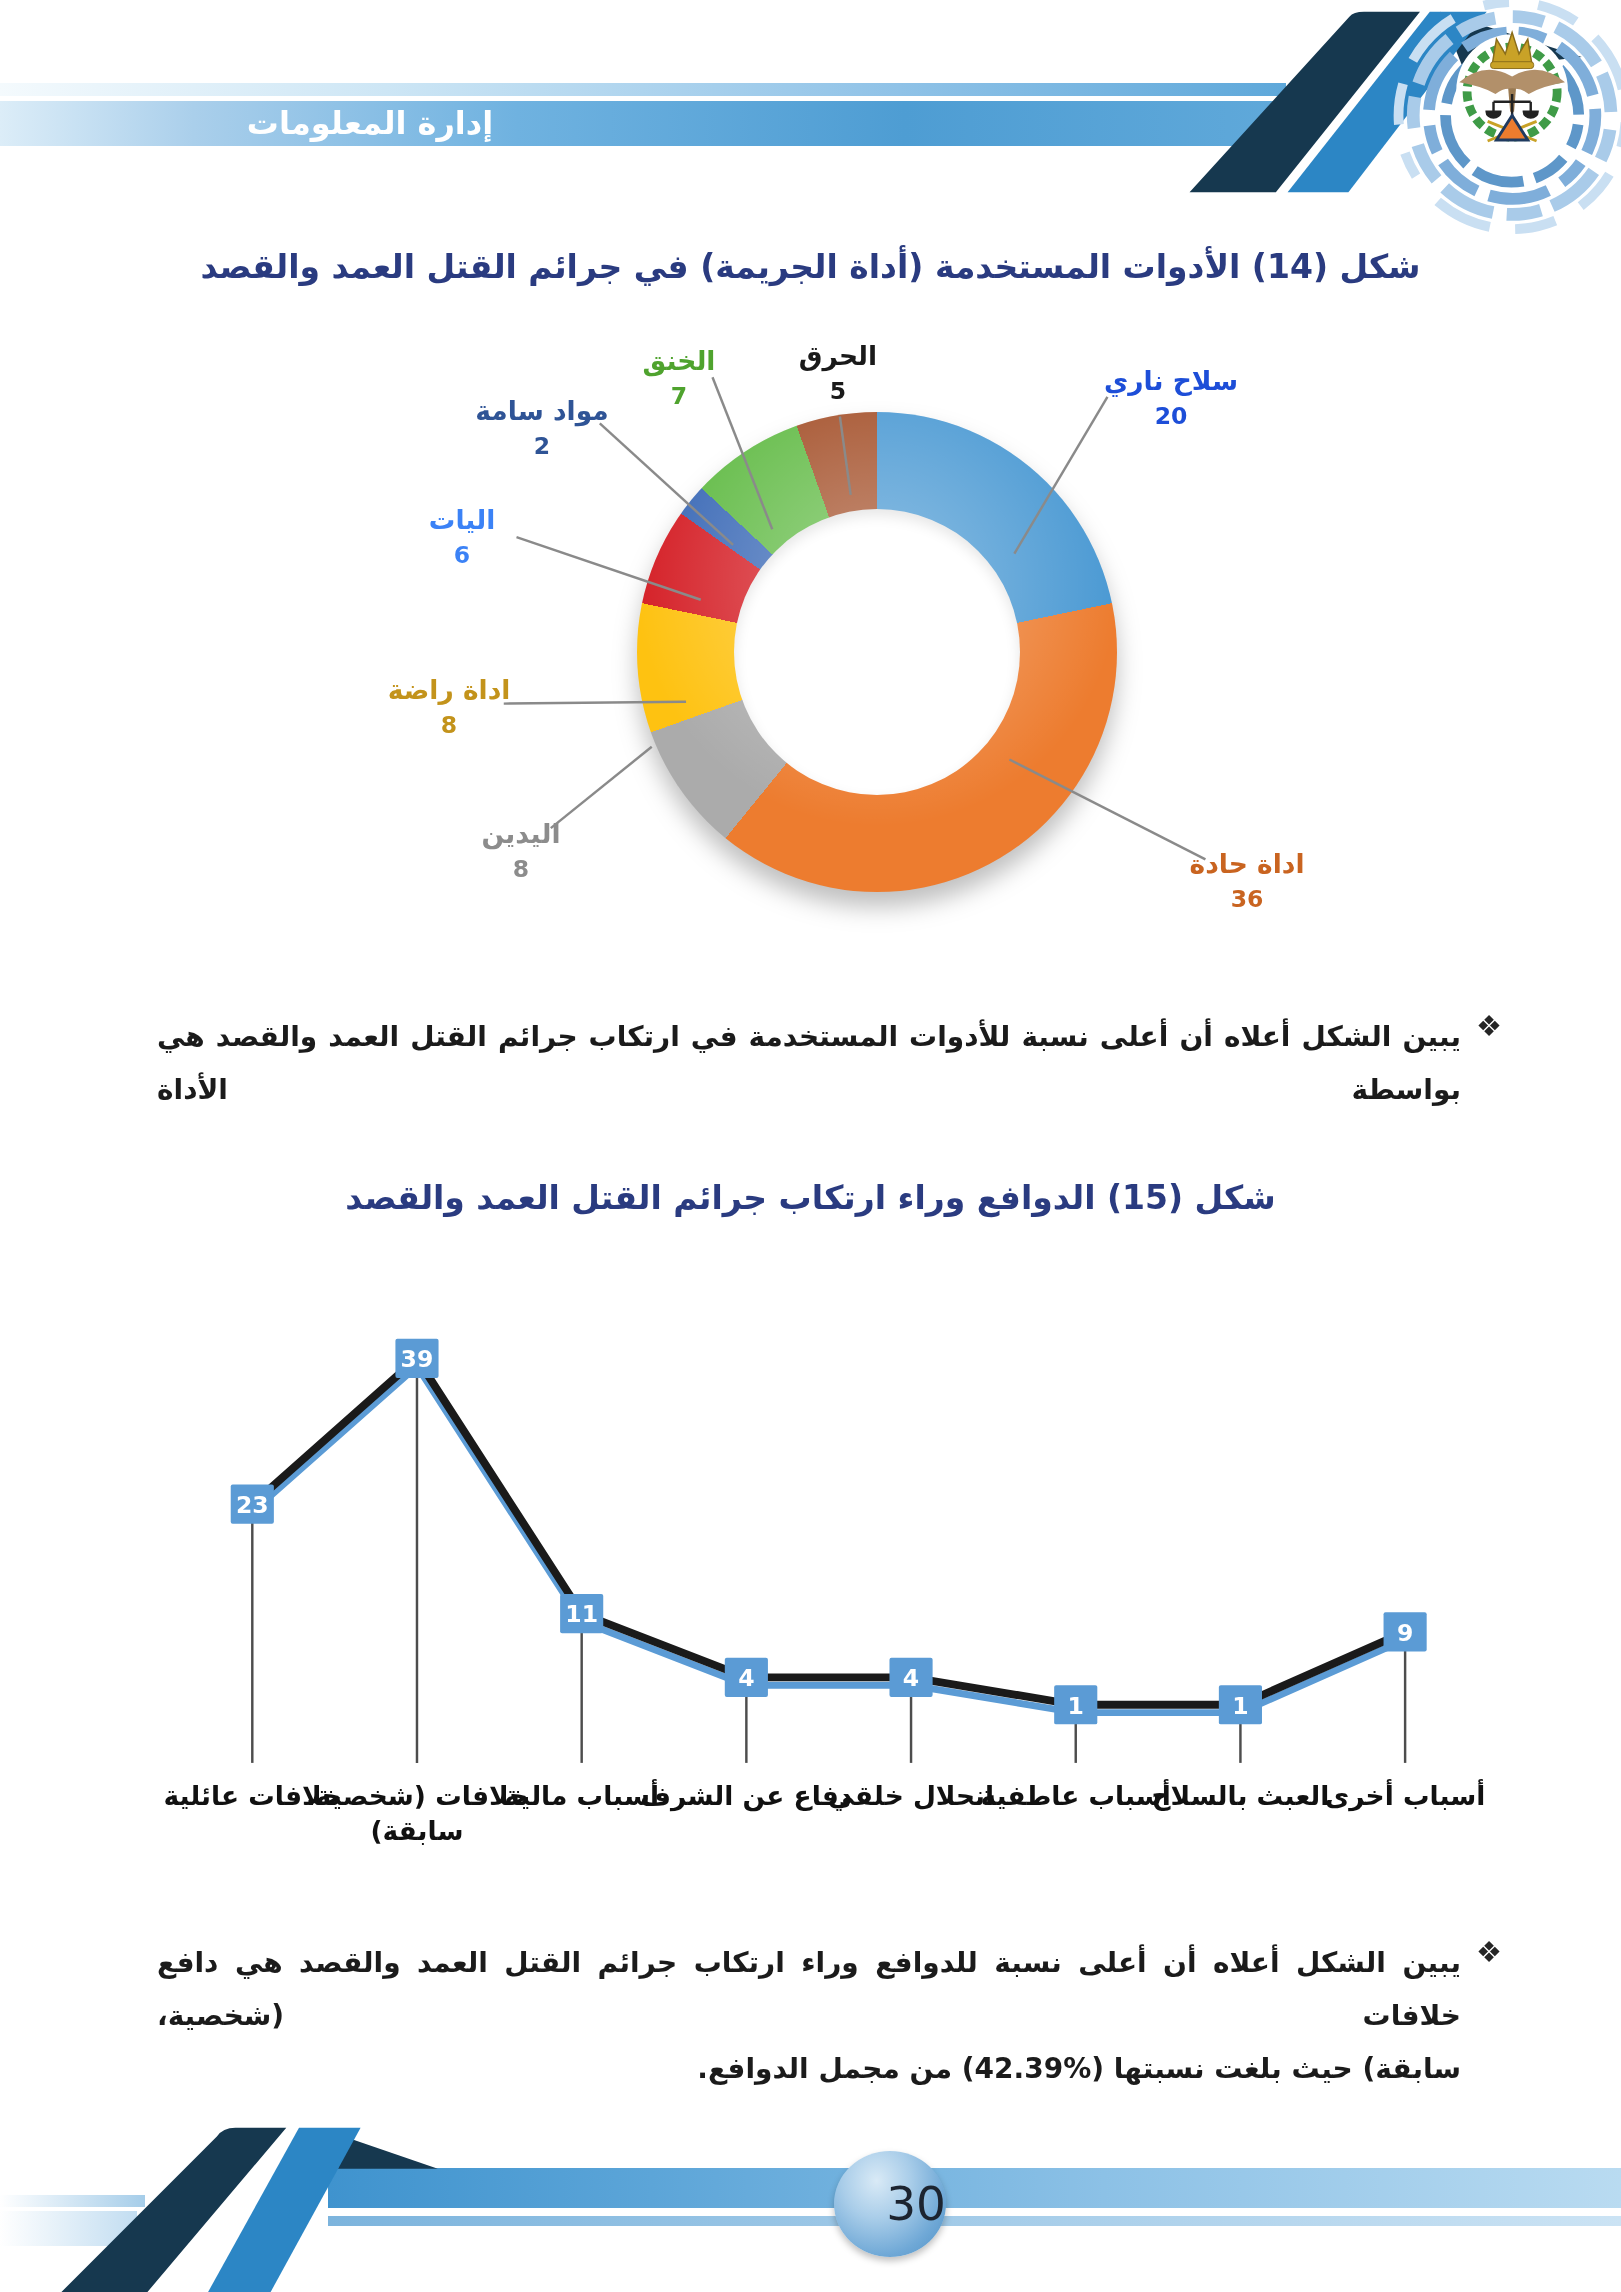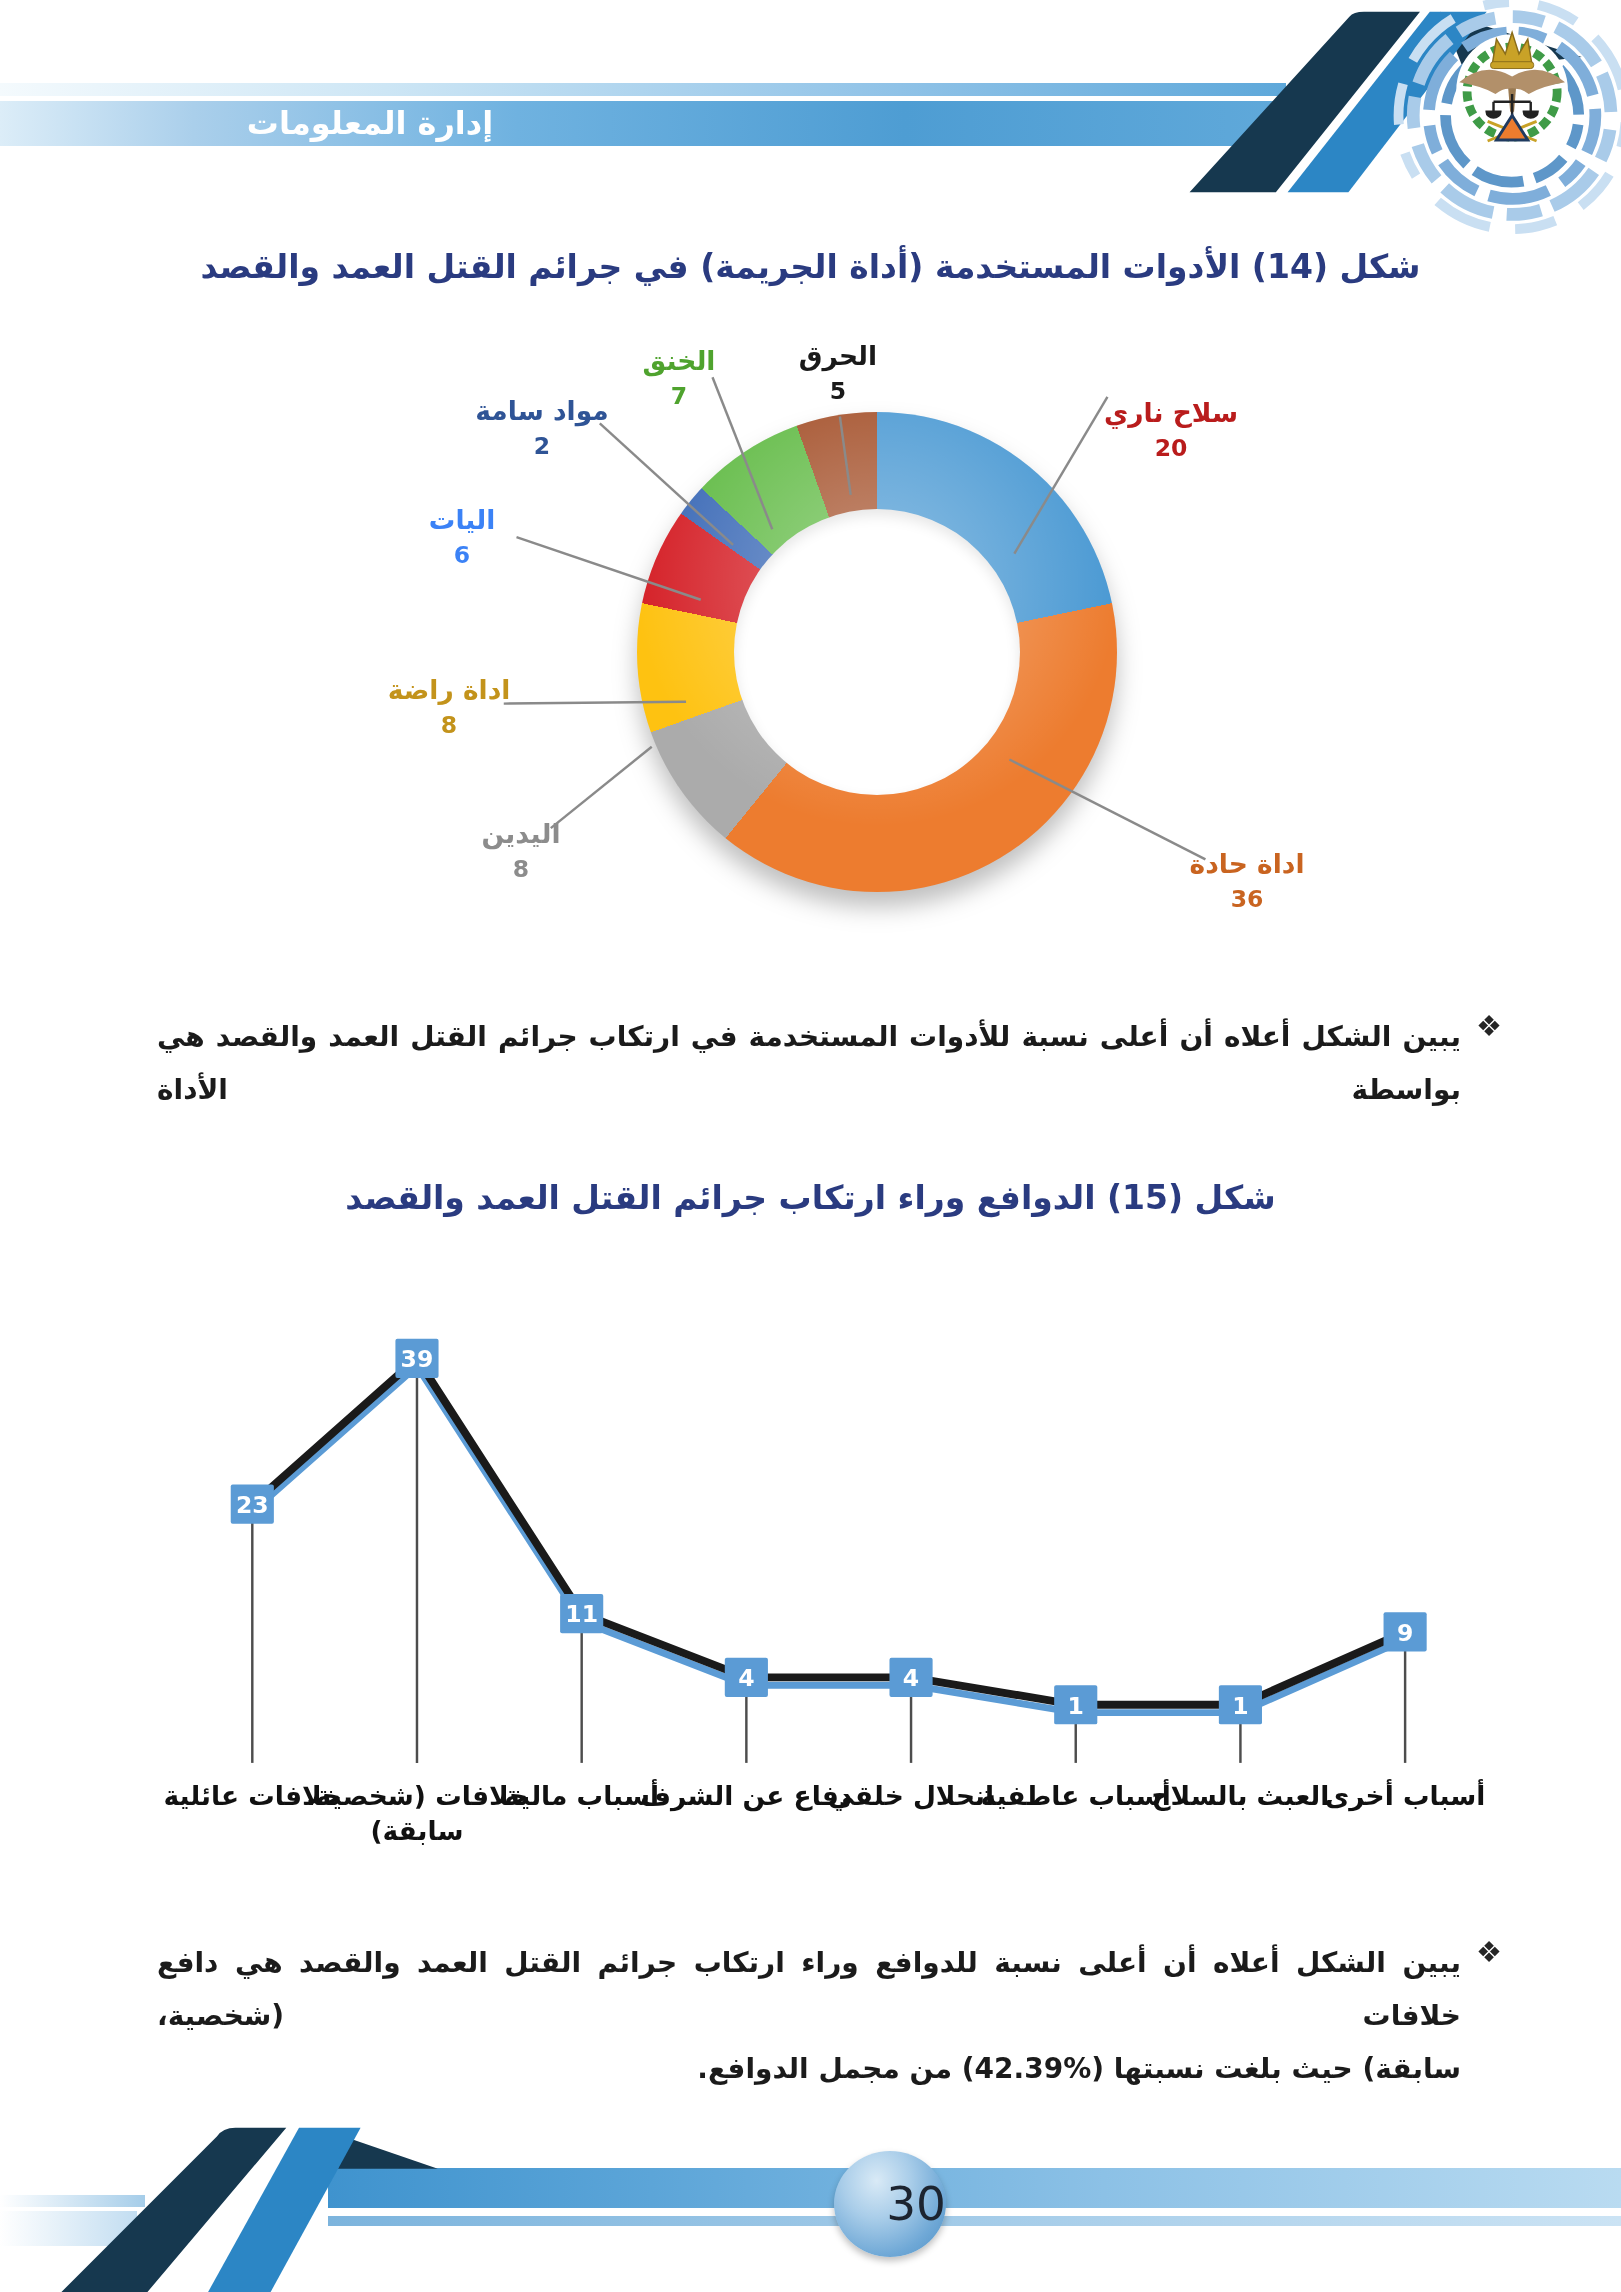--- a/index.html
+++ b/index.html
@@ -109,21 +109,21 @@
       <line x1="1130" y1="405" x2="1035" y2="565" stroke="#8a8a8a" stroke-width="2.5"></line>
       <line x1="1230" y1="877" x2="1030" y2="775" stroke="#8a8a8a" stroke-width="2.5"></line>
       <line x1="562" y1="845" x2="665" y2="762" stroke="#8a8a8a" stroke-width="2.5"></line>
       <line x1="514" y1="718" x2="700" y2="716" stroke="#8a8a8a" stroke-width="2.5"></line>
       <line x1="527" y1="548" x2="715" y2="612" stroke="#8a8a8a" stroke-width="2.5"></line>
       <line x1="612" y1="432" x2="748" y2="556" stroke="#8a8a8a" stroke-width="2.5"></line>
       <line x1="727" y1="385" x2="788" y2="540" stroke="#8a8a8a" stroke-width="2.5"></line>
       <line x1="857" y1="425" x2="868" y2="505" stroke="#8a8a8a" stroke-width="2.5"></line>
     </svg>
   <div id="donut-labels">
-      <div class="dlabel" style="left: 1171px; top: 365px; color: #b91c1c; margin-top: 32px;">
+      <div class="dlabel" style="left: 1171px; top: 365px; color: #1d4ed8;">
         <span class="nm">سلاح ناري</span>
         <span class="vl">20</span>
       </div>
       <div class="dlabel" style="left: 1247px; top: 848px; color: rgb(201, 100, 32);">
         <span class="nm">اداة حادة</span>
         <span class="vl">36</span>
       </div>
       <div class="dlabel" style="left: 521px; top: 818px; color: rgb(140, 140, 140);">
         <span class="nm">اليدين</span>
         <span class="vl">8</span>

